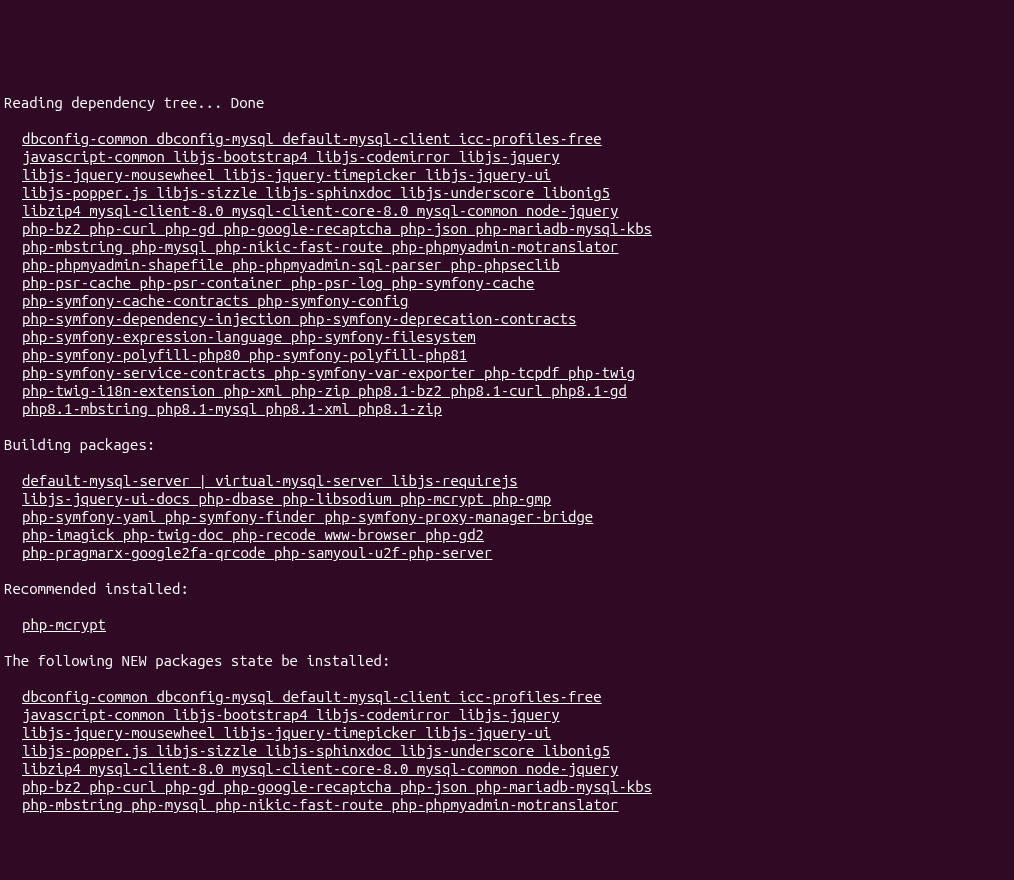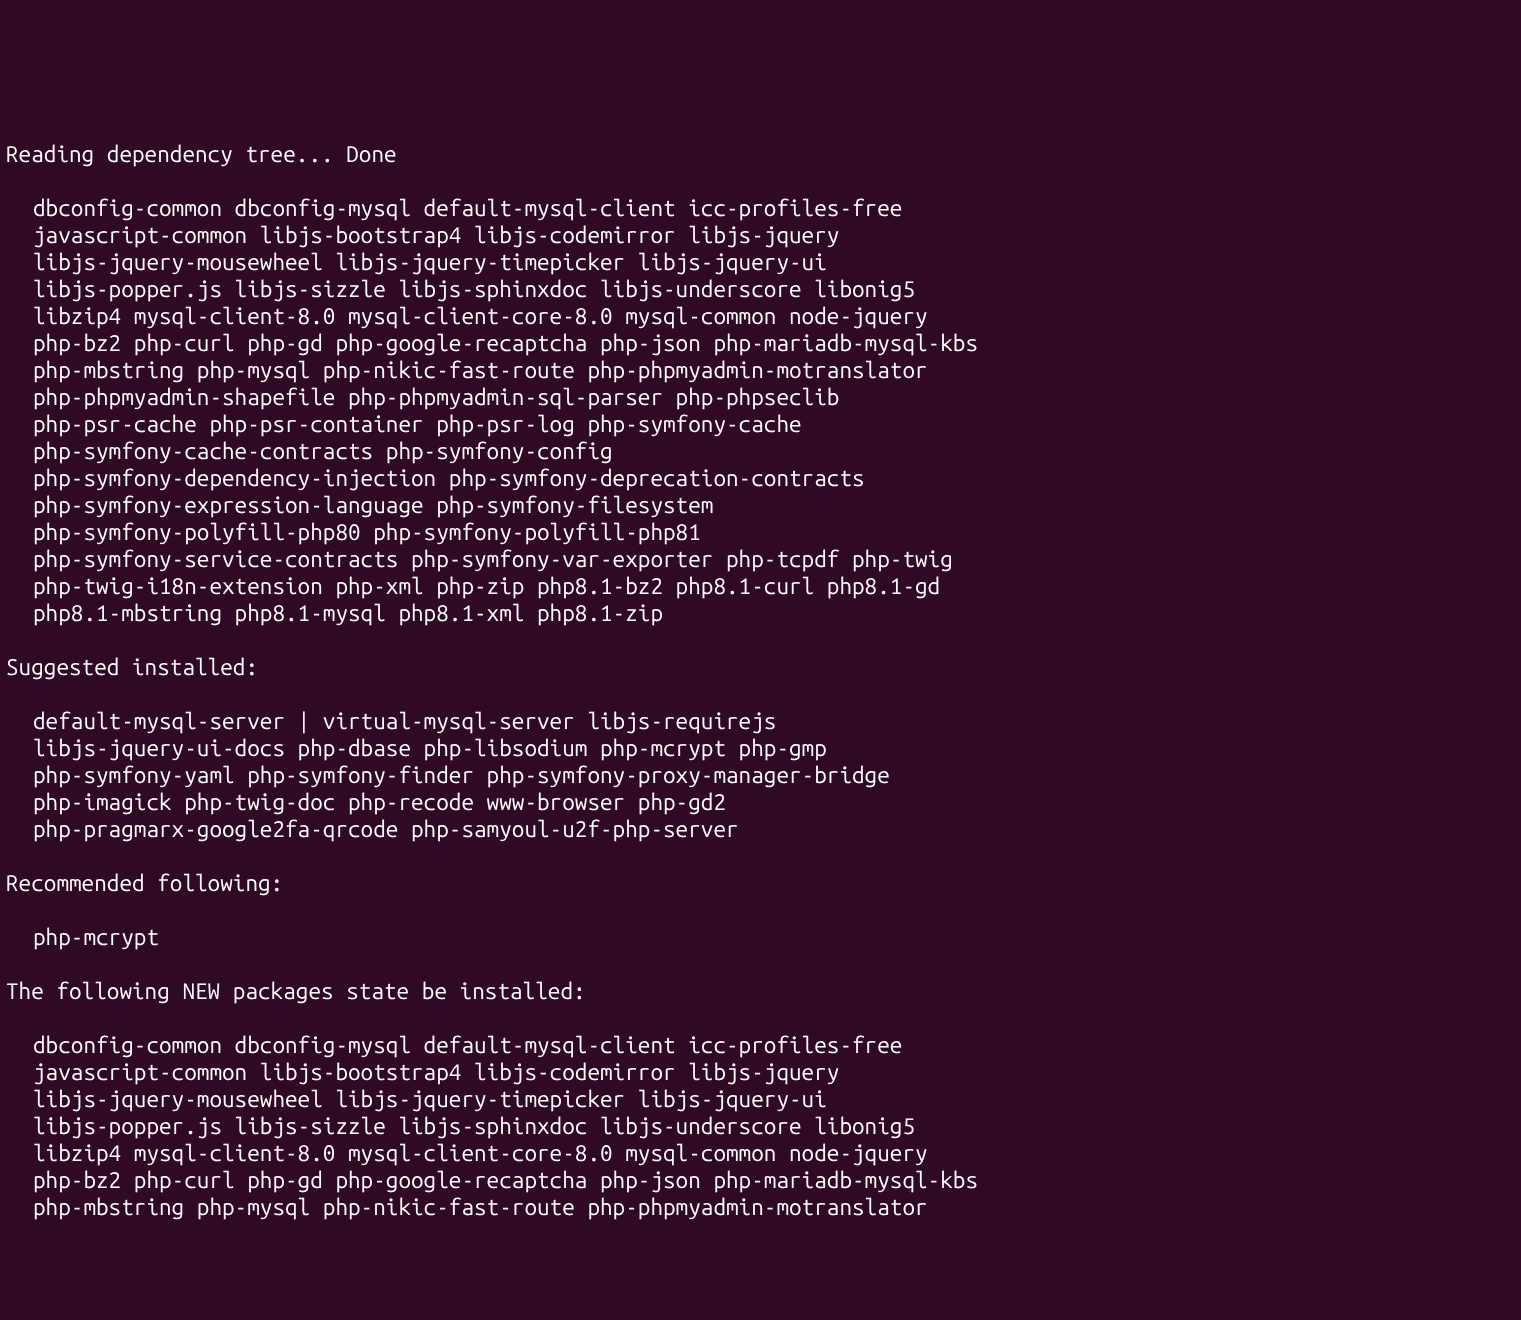--- a/index.html
+++ b/index.html
@@ -17,33 +17,34 @@
       width: 1014px;
       height: 880px;
       overflow: hidden;
       white-space: pre;
     }
     .terminal-line {
       white-space: pre;
     }
     .indent {
       padding-left: 18px;
+      text-decoration: underline;
     }
   </style>
 </head>
 <body>
 
 
 
 <div>
 <div class="terminal-line">Reading dependency tree... Done</div>
 <div id="additional-list"><div class="terminal-line indent">dbconfig-common dbconfig-mysql default-mysql-client icc-profiles-free</div><div class="terminal-line indent">javascript-common libjs-bootstrap4 libjs-codemirror libjs-jquery</div><div class="terminal-line indent">libjs-jquery-mousewheel libjs-jquery-timepicker libjs-jquery-ui</div><div class="terminal-line indent">libjs-popper.js libjs-sizzle libjs-sphinxdoc libjs-underscore libonig5</div><div class="terminal-line indent">libzip4 mysql-client-8.0 mysql-client-core-8.0 mysql-common node-jquery</div><div class="terminal-line indent">php-bz2 php-curl php-gd php-google-recaptcha php-json php-mariadb-mysql-kbs</div><div class="terminal-line indent">php-mbstring php-mysql php-nikic-fast-route php-phpmyadmin-motranslator</div><div class="terminal-line indent">php-phpmyadmin-shapefile php-phpmyadmin-sql-parser php-phpseclib</div><div class="terminal-line indent">php-psr-cache php-psr-container php-psr-log php-symfony-cache</div><div class="terminal-line indent">php-symfony-cache-contracts php-symfony-config</div><div class="terminal-line indent">php-symfony-dependency-injection php-symfony-deprecation-contracts</div><div class="terminal-line indent">php-symfony-expression-language php-symfony-filesystem</div><div class="terminal-line indent">php-symfony-polyfill-php80 php-symfony-polyfill-php81</div><div class="terminal-line indent">php-symfony-service-contracts php-symfony-var-exporter php-tcpdf php-twig</div><div class="terminal-line indent">php-twig-i18n-extension php-xml php-zip php8.1-bz2 php8.1-curl php8.1-gd</div><div class="terminal-line indent">php8.1-mbstring php8.1-mysql php8.1-xml php8.1-zip</div></div>
-<div class="terminal-line">Suggested installed:</div>
+<div class="terminal-line">Building packages:</div>
 <div id="suggested-list"><div class="terminal-line indent">default-mysql-server | virtual-mysql-server libjs-requirejs</div><div class="terminal-line indent">libjs-jquery-ui-docs php-dbase php-libsodium php-mcrypt php-gmp</div><div class="terminal-line indent">php-symfony-yaml php-symfony-finder php-symfony-proxy-manager-bridge</div><div class="terminal-line indent">php-imagick php-twig-doc php-recode www-browser php-gd2</div><div class="terminal-line indent">php-pragmarx-google2fa-qrcode php-samyoul-u2f-php-server</div></div>
-<div class="terminal-line">Recommended following:</div>
+<div class="terminal-line">Recommended installed:</div>
 <div id="recommended-list"><div class="terminal-line indent">php-mcrypt</div></div>
 <div class="terminal-line">The following NEW packages state be installed:</div>
 <div id="new-list"><div class="terminal-line indent">dbconfig-common dbconfig-mysql default-mysql-client icc-profiles-free</div><div class="terminal-line indent">javascript-common libjs-bootstrap4 libjs-codemirror libjs-jquery</div><div class="terminal-line indent">libjs-jquery-mousewheel libjs-jquery-timepicker libjs-jquery-ui</div><div class="terminal-line indent">libjs-popper.js libjs-sizzle libjs-sphinxdoc libjs-underscore libonig5</div><div class="terminal-line indent">libzip4 mysql-client-8.0 mysql-client-core-8.0 mysql-common node-jquery</div><div class="terminal-line indent">php-bz2 php-curl php-gd php-google-recaptcha php-json php-mariadb-mysql-kbs</div><div class="terminal-line indent">php-mbstring php-mysql php-nikic-fast-route php-phpmyadmin-motranslator</div></div>
 
 
 
 
 </div>
 
 

